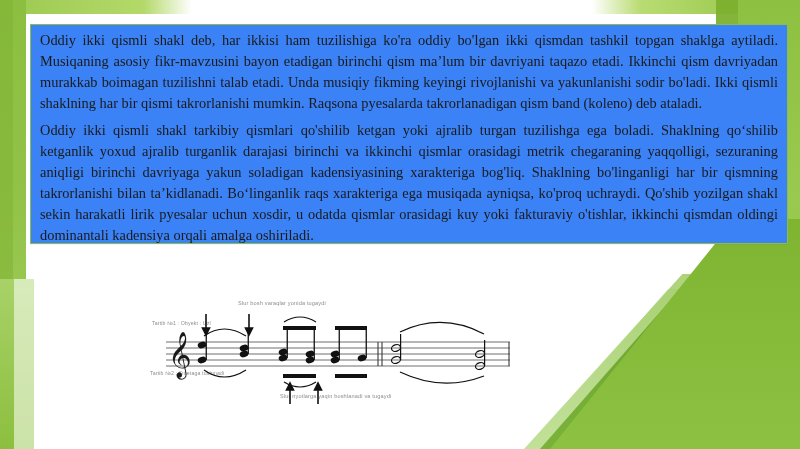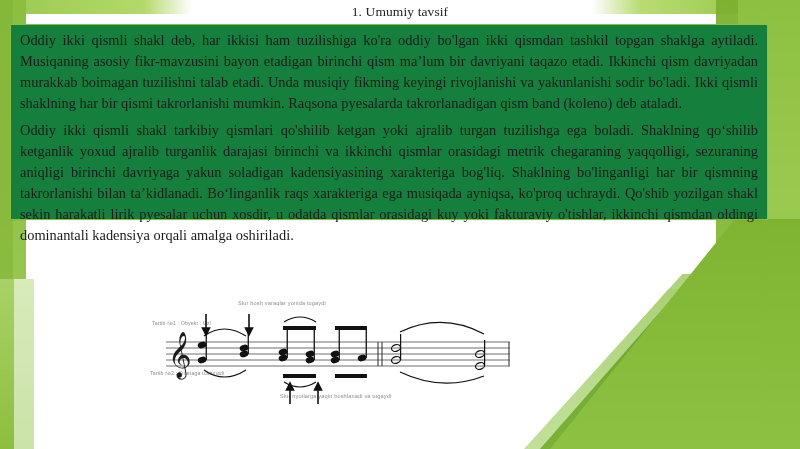--- a/index.html
+++ b/index.html
@@ -76,22 +76,22 @@
     display:flex;align-items:center;justify-content:center;
     z-index:6;
   }
   .title{
     font-family:"Liberation Serif", serif;
     font-size:13.5px;color:#222222;letter-spacing:.1px;white-space:nowrap;
   }
 
   
   .card{
-    position:absolute;left:10px;top:24px;width:758px;height:196px;
-    background:#15803d;
+    position:absolute;left:30px;top:24px;width:758px;height:220px;
+    background:#3b82f6;
     border:1.5px solid #8cbf3f;
     box-sizing:border-box;
     z-index:5;
     box-shadow:0 1px 0 rgba(0,0,0,.04);
   }
   .card-body{
     padding:5px 9px 0 9px;
   }
   .para{
     margin:0;
@@ -139,23 +139,20 @@
 
   <div class="bg-lower-white"></div>
   <div class="bg-bottom-left"></div>
   <div class="bg-bottom-left2"></div>
 
   <div class="wedge-d"></div>
   <div class="wedge-c"></div>
   <div class="wedge-b"></div>
   <div class="wedge-a"></div>
 
-  <div class="title-wrap">
-    <div class="title">1. Umumiy tavsif</div>
-  </div>
 
   <div class="card">
     <div class="card-body">
       <p class="para">Oddiy ikki qismli shakl deb, har ikkisi ham tuzilishiga ko'ra oddiy bo'lgan  ikki qismdan tashkil topgan shaklga aytiladi.  Musiqaning asosiy fikr-mavzusini bayon etadigan birinchi qism ma’lum bir  davriyani taqazo etadi. Ikkinchi qism davriyadan murakkab boimagan tuzilishni  talab etadi. Unda musiqiy fikming keyingi rivojlanishi va yakunlanishi sodir bo'ladi.  Ikki qismli shaklning har bir qismi takrorlanishi mumkin. Raqsona pyesalarda takrorlanadigan qism band (koleno) deb ataladi.</p>
       <p class="para">Oddiy ikki qismli shakl tarkibiy qismlari qo'shilib ketgan yoki ajralib turgan  tuzilishga ega boladi. Shaklning qo‘shilib ketganlik yoxud ajralib turganlik darajasi birinchi va ikkinchi qismlar orasidagi metrik chegaraning yaqqolligi, sezuraning   aniqligi birinchi davriyaga yakun soladigan kadensiyasining xarakteriga bog'liq. Shaklning bo'linganligi har bir qismning takrorlanishi bilan ta’kidlanadi.   Bo‘linganlik raqs xarakteriga ega musiqada ayniqsa, ko'proq uchraydi.  Qo'shib yozilgan shakl sekin harakatli lirik pyesalar uchun xosdir, u odatda qismlar  orasidagi kuy yoki fakturaviy o'tishlar, ikkinchi qismdan oldingi dominantali  kadensiya orqali amalga oshiriladi.</p>
     </div>
   </div>
 
   <div class="figure">
 

